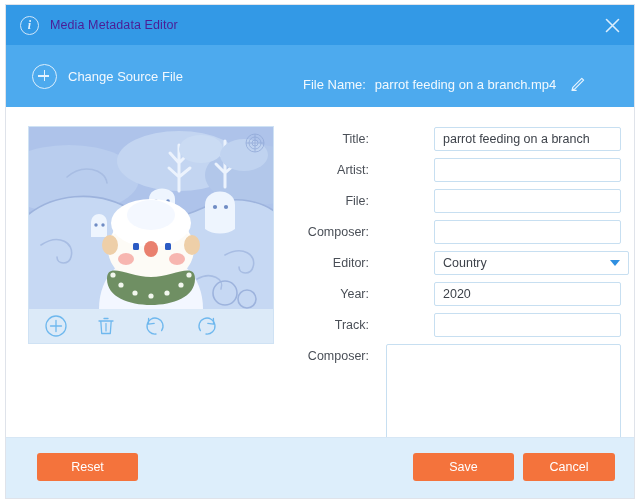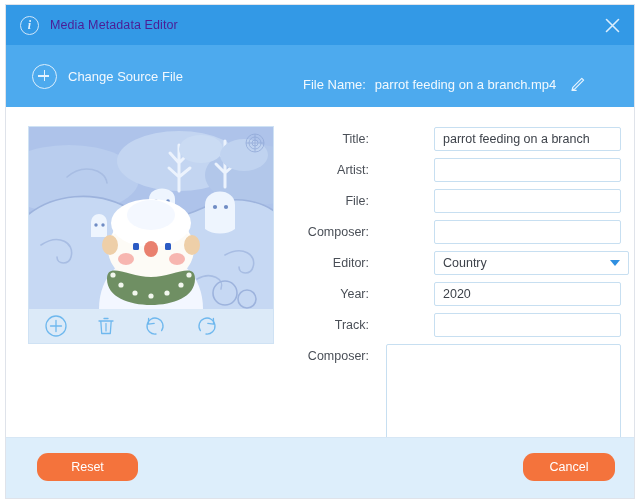--- a/index.html
+++ b/index.html
@@ -258,21 +258,21 @@
     flex: 0 0 60px;
     background: #ddeefb;
     border-top: 1px solid #d7e7f5;
     position: relative;
   }
   .btn {
     position: absolute;
     top: 15px;
     height: 28px;
     border: none;
-    border-radius: 11px;
+    border-radius: 3px;
     background: #f4733c;
     color: #ffffff;
     font-size: 12.5px;
     font-family: "Liberation Sans", sans-serif;
     cursor: pointer;
     padding: 0;
   }
   .btn-reset { left: 31px; width: 101px; }
   .btn-save  { left: 407px; width: 101px; }
   .btn-cancel{ left: 517px; width: 92px; }
@@ -476,16 +476,17 @@
       <div class="row">
         <div class="row-label">Composer:</div>
         <textarea class="comments-box" placeholder="" style=""></textarea>
       </div>
 
     </div>
   </div>
 
   <div class="footer">
     <button class="btn btn-reset">Reset</button>
+    <button class="btn btn-save">Save</button>
     <button class="btn btn-cancel">Cancel</button>
   </div>
 
 </div>
 
 </body></html>

